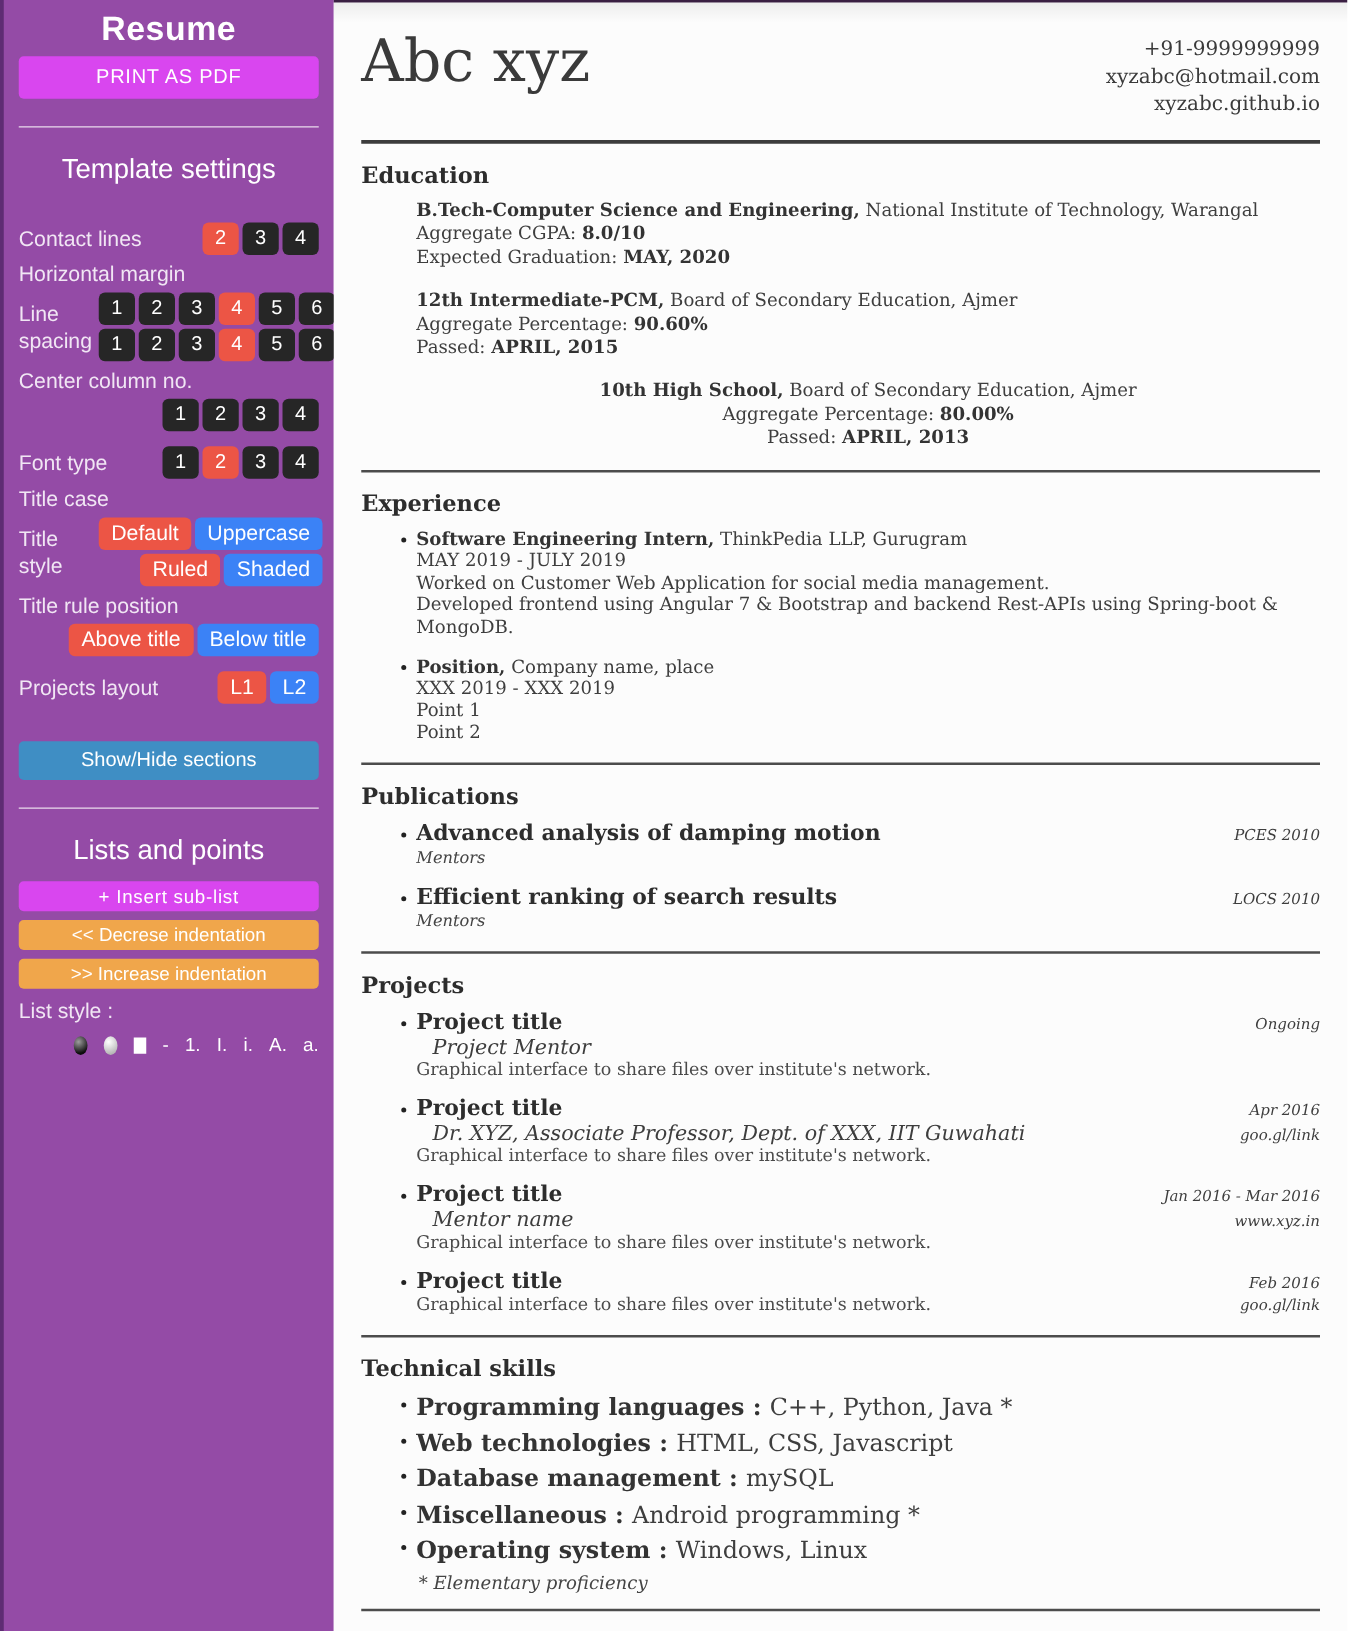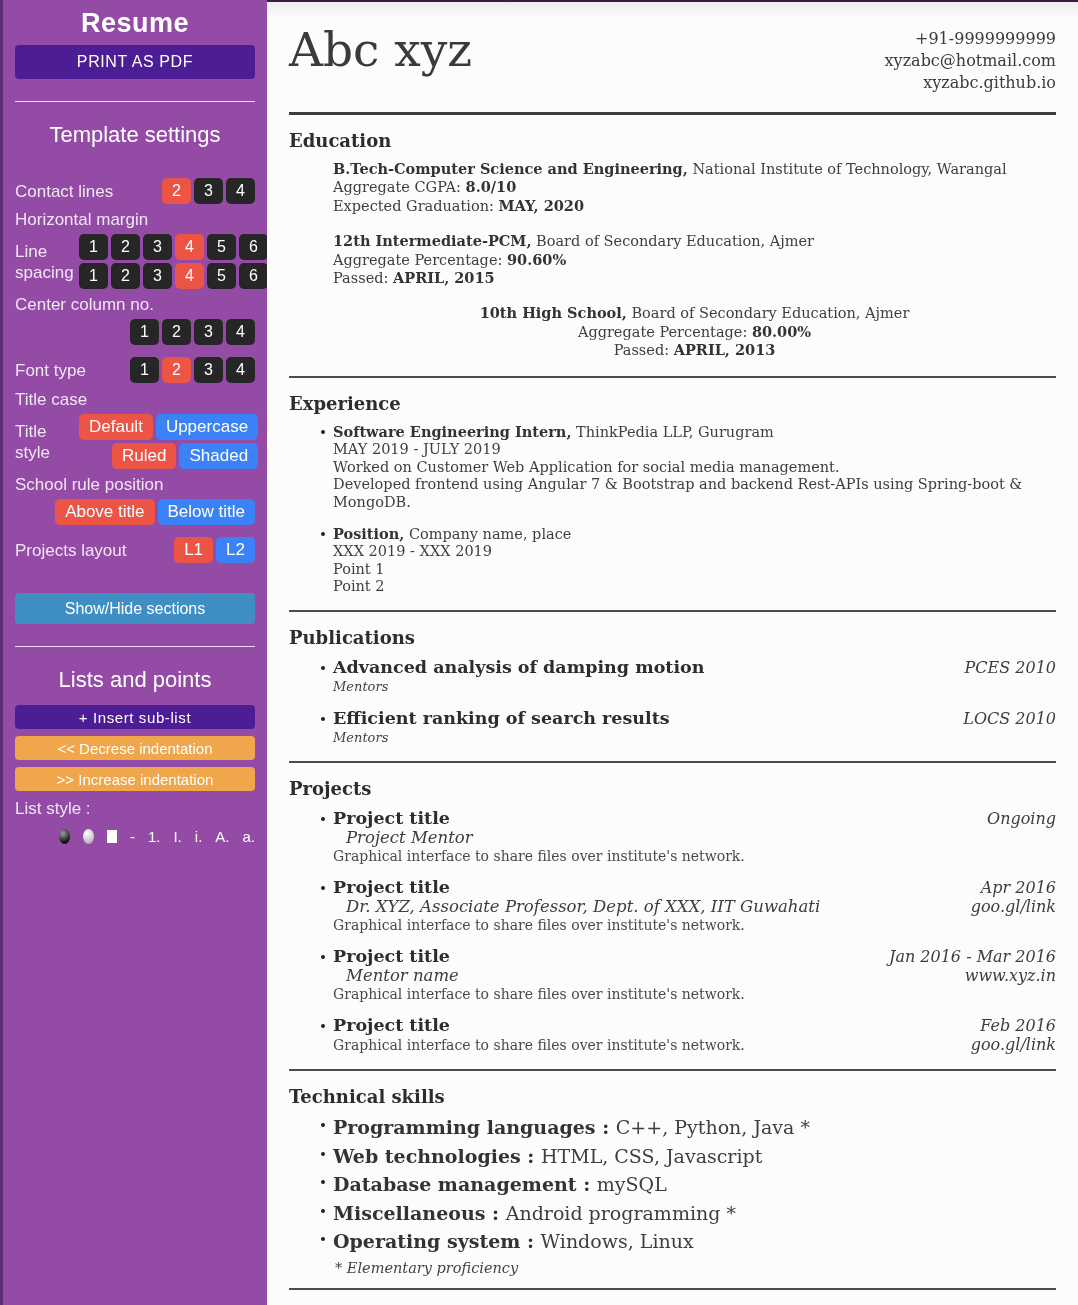--- a/index.html
+++ b/index.html
@@ -8,21 +8,21 @@
   .app { display:flex; width:1078px; height:1305px; }
 
   
   .sidebar {
     flex:0 0 267px; width:267px; background:#944ba6;
     border-left:3px solid #5e2c73; padding:0 12px; color:#f1e6f4;
   }
   .sb-title { text-align:center; font-size:27px; font-weight:600; color:#fff; margin-top:8px; letter-spacing:.5px; }
   .btn { display:block; width:100%; border:none; border-radius:4px; color:#fff;
          font-family:"Liberation Sans",sans-serif; cursor:pointer; }
-  .btn.green { background:#4c1d95; height:34px; font-size:16px; letter-spacing:.6px; margin-top:6px; }
+  .btn.green { background:#d946ef; height:34px; font-size:16px; letter-spacing:.6px; margin-top:6px; }
   hr.sb { border:none; border-top:1px solid rgba(255,255,255,.8); margin:22px 0 20px; }
   .sb-heading { text-align:center; font-size:22px; color:#fff; font-weight:500; margin-bottom:30px; }
   .slabel { font-size:17px; line-height:21px; color:#f1e6f4; }
   .srow { display:flex; align-items:center; margin-bottom:5px; }
   .srow.right { justify-content:flex-end; }
   .bgroup { display:flex; gap:3px; justify-content:flex-end; margin-left:auto; }
   .bcol { display:flex; flex-direction:column; gap:3px; margin-left:auto; }
   .bcol .bgroup { margin-left:0; }
   .nbtn { width:29px; height:26px; background:#262626; color:#fff; border:none; border-radius:5px;
           font-size:16px; font-family:inherit; display:inline-flex; align-items:center; justify-content:center; cursor:pointer; }
@@ -57,21 +57,21 @@
   .edu { margin-left:44px; font-size:14.5px; line-height:17.4px; margin-bottom:17px; }
   .edu:last-child { margin-bottom:4px;text-align:center; }
   .xp { margin-left:44px; position:relative; font-size:14.5px; line-height:17.6px; margin-bottom:13px; }
   .xp:last-child { margin-bottom:2px; }
   .dot { position:absolute; left:-12px; top:7px; width:4px; height:4px; border-radius:50%; background:#222; }
   .pub { margin-left:44px; margin-bottom:14px; }
   .pub:last-child { margin-bottom:4px; }
   .hrow { display:flex; justify-content:space-between; align-items:baseline; position:relative; }
   .hrow .dot { top:9px; }
   .big-name { font-size:17.5px; font-weight:700; color:#2d2d2d; }
-  .date { font-style:italic; font-size:16px; color:#3d3d3d; }
+  .date { font-style:italic; font-size:12px; color:#3d3d3d; }
   .mentors { font-style:italic; font-size:13px; margin-top:2px; color:#444; }
   .proj { margin-left:44px; margin-bottom:11px; }
   .proj:last-child { margin-bottom:2px; }
   .p-mentor { font-style:italic; font-size:16.5px; margin-left:13px; color:#3d3d3d; }
   .p-desc { font-size:14px; color:#4a4a4a; line-height:19px; }
   .skill { margin-left:44px; position:relative; font-size:19px; margin-bottom:6.5px; }
   .skill .dot { top:7px; }
   .footnote { margin-left:46px; font-style:italic; font-size:14.5px; margin-top:8px; color:#444; }
 </style>
 </head>
@@ -145,21 +145,21 @@
           <button class="tbtn sel">Default</button>
           <button class="tbtn">Uppercase</button>
         </span>
         <span class="bgroup">
           <button class="tbtn sel">Ruled</button>
           <button class="tbtn">Shaded</button>
         </span>
       </span>
     </div>
 
-    <div class="slabel mt4">School rule position</div>
+    <div class="slabel mt4">Title rule position</div>
     <div class="srow right mt4">
       <span class="bgroup">
         <button class="tbtn sel">Above title</button>
         <button class="tbtn">Below title</button>
       </span>
     </div>
 
     <div class="srow mt12">
       <span class="slabel">Projects layout</span>
       <span class="bgroup">

